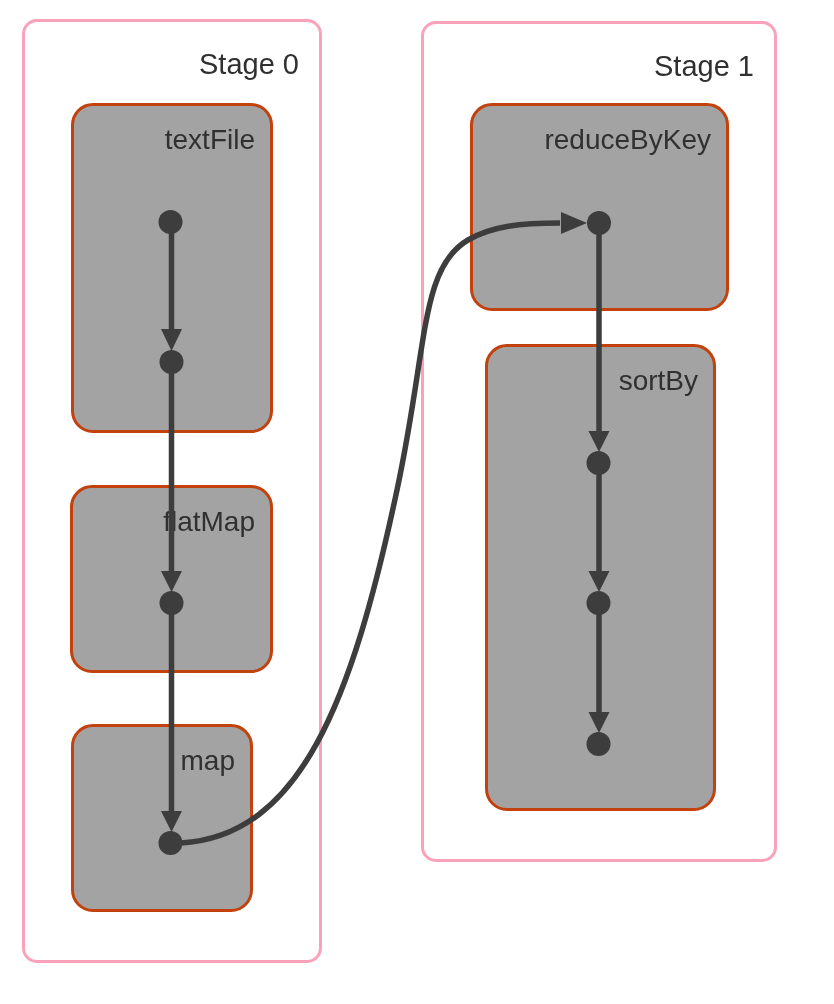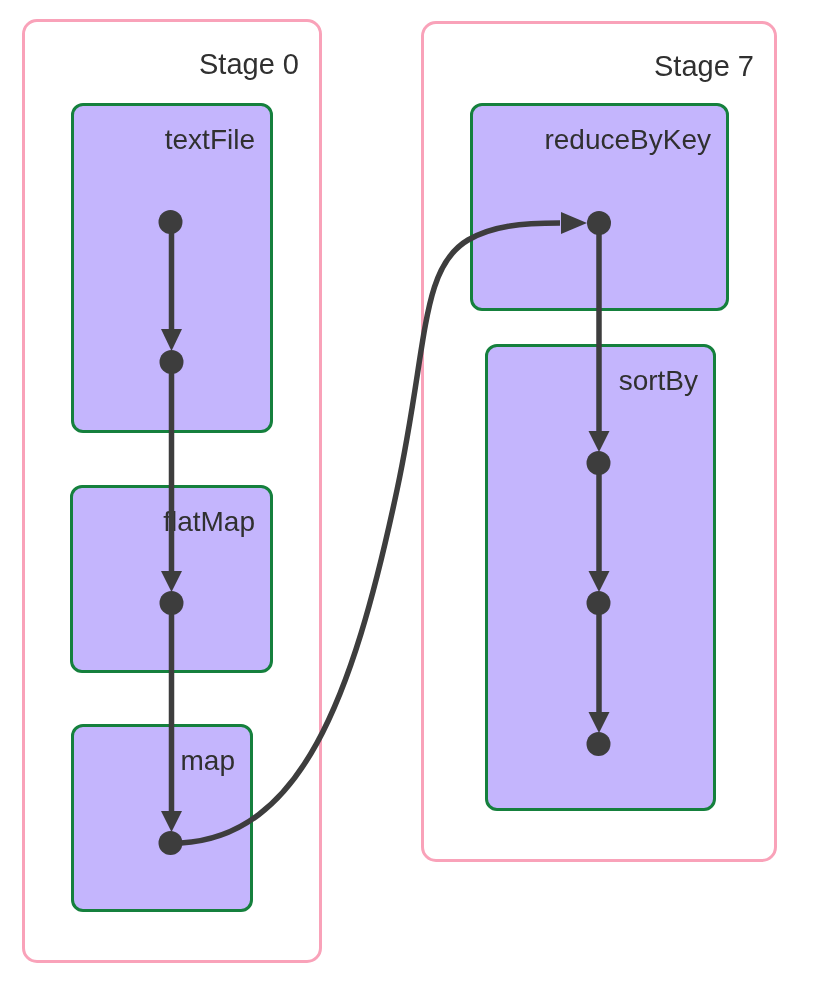--- a/index.html
+++ b/index.html
@@ -25,23 +25,23 @@
     top: 26px;
     right: 20px;
     font-size: 29px;
     line-height: 1.15;
     color: #303030;
     white-space: nowrap;
   }
   .op {
     position: absolute;
     box-sizing: border-box;
-    border: 3px solid #15803d;
-    border-radius: 12px;
-    background: #c4b5fd;
+    border: 3px solid #c2410c;
+    border-radius: 22px;
+    background: #a3a3a3;
   }
   #op-textfile     { left: 71px;  top: 103px; width: 202px; height: 330px; }
   #op-flatmap      { left: 70px;  top: 485px; width: 203px; height: 188px; }
   #op-map          { left: 71px;  top: 724px; width: 182px; height: 188px; }
   #op-reducebykey  { left: 470px; top: 103px; width: 259px; height: 208px; }
   #op-sortby       { left: 485px; top: 344px; width: 231px; height: 467px; padding-left: 8px; }
   .op-label {
     position: absolute;
     top: 18px;
     right: 15px;
@@ -61,21 +61,21 @@
 </head>
 <body>
 
 <div class="canvas">
 
   <div class="stage" id="stage0">
     <div class="stage-title">Stage 0</div>
   </div>
 
   <div class="stage" id="stage1">
-    <div class="stage-title">Stage 7</div>
+    <div class="stage-title">Stage 1</div>
   </div>
 
   <div class="op" id="op-textfile">
     <div class="op-label">textFile</div>
   </div>
 
   <div class="op" id="op-flatmap">
     <div class="op-label">flatMap</div>
   </div>
 

